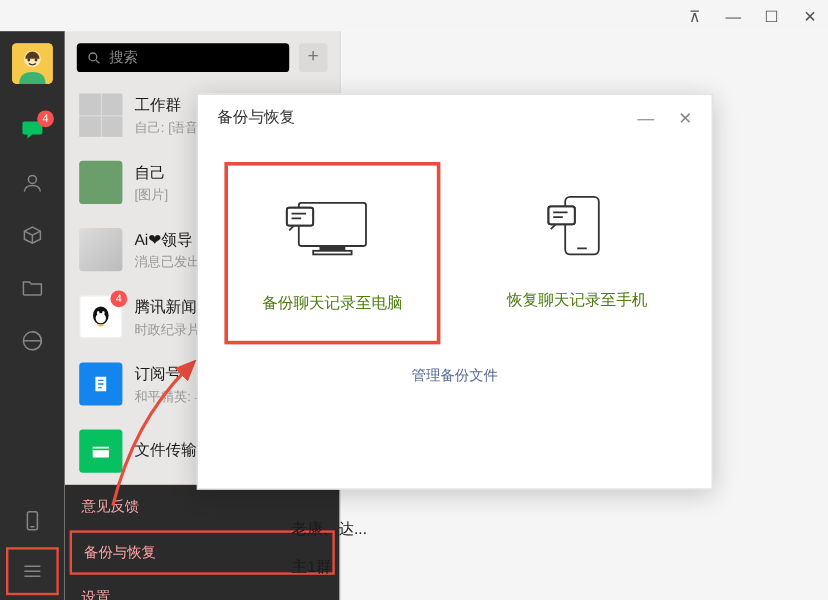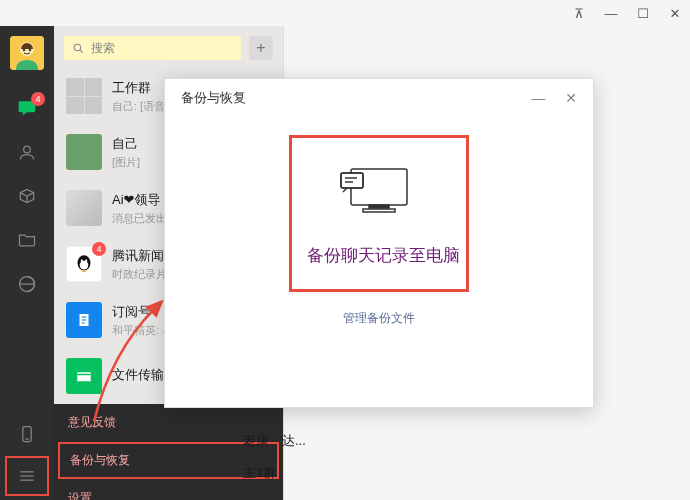--- a/index.html
+++ b/index.html
@@ -18,21 +18,21 @@
 .left-icon { width: 24px; height: 24px; margin: 10px 0; display: flex; align-items: center; justify-content: center; position: relative; cursor: pointer; }
 .left-icon svg { width: 20px; height: 20px; stroke: #868686; fill: none; stroke-width: 1.5; }
 .chat-bubble-filled { fill: #07c160; stroke: none; }
 .badge { position: absolute; top: -4px; right: -6px; background: #fa5151; color: #fff; border-radius: 8px; font-size: 9px; min-width: 14px; height: 14px; line-height: 14px; text-align: center; padding: 0 3px; }
 .left-bottom { position: absolute; bottom: 0; width: 100%; display: flex; flex-direction: column; align-items: center; }
 .menu-button-box { border: 2px solid #e74c3c; padding: 6px 8px; margin-bottom: 4px; }
 
 
 .chat-panel { width: 230px; background: #e9e7e6; display: flex; flex-direction: column; position: relative; border-right: 1px solid #ddd; }
 .search-row { display: flex; gap: 8px; padding: 10px 10px 8px; align-items: center; }
-.search-box { flex: 1; background: #fef9c3; border-radius: 3px; height: 24px; display: flex; align-items: center; padding: 0 8px; color: #888; }
+.search-box { flex: 1; background: #000000; border-radius: 3px; height: 24px; display: flex; align-items: center; padding: 0 8px; color: #888; }
 .search-box svg { width: 13px; height: 13px; margin-right: 6px; stroke: #888; fill: none; stroke-width: 2; }
 .add-btn { width: 24px; height: 24px; background: #dcdad9; border-radius: 3px; display: flex; align-items: center; justify-content: center; color: #777; font-size: 16px; cursor: pointer; }
 .chat-list { flex: 1; overflow: hidden; }
 .chat-item { display: flex; padding: 10px 12px; gap: 10px; align-items: center; position: relative; }
 .chat-avatar { width: 36px; height: 36px; border-radius: 3px; background: #ddd; position: relative; flex-shrink: 0; }
 .chat-avatar.green { background: #07c160; display: flex; align-items: center; justify-content: center; }
 .chat-avatar.green svg { width: 20px; height: 18px; fill: #fff; }
 .chat-avatar.blue { background: #1485ee; display: flex; align-items: center; justify-content: center; color: #fff; font-size: 20px; }
 .chat-avatar.qq { background: #fff; border: 1px solid #eee; display: flex; align-items: center; justify-content: center; }
 .chat-avatar .mini-grid { display: grid; grid-template-columns: 1fr 1fr; grid-template-rows: 1fr 1fr; width: 100%; height: 100%; gap: 1px; }
@@ -54,21 +54,21 @@
 
 .modal { position: absolute; left: 164px; top: 78px; width: 430px; height: 330px; background: #fff; border: 1px solid #ddd; box-shadow: 0 4px 20px rgba(0,0,0,0.2); z-index: 30; }
 .modal-title { padding: 10px 16px 8px; font-size: 13px; color: #333; display: flex; justify-content: space-between; align-items: center; }
 .modal-title .controls { display: flex; gap: 20px; color: #888; font-size: 14px; }
 .modal-title .controls span { cursor: pointer; }
 .modal-body { display: flex; justify-content: space-around; padding: 20px 10px 10px; }
 .opt { width: 180px; text-align: center; cursor: pointer; padding: 18px 6px 22px; }
 .opt.boxed { border: 3px solid #e74c3c; }
 .opt-icon { height: 70px; display: flex; align-items: center; justify-content: center; margin-bottom: 18px; }
 .opt-icon svg { stroke: #333; fill: none; stroke-width: 1.5; }
-.opt-label { font-size: 17px; color: #701a75; text-align: right; }
+.opt-label { font-size: 13px; color: #4d7c0f; }
 .modal-link { text-align: center; margin-top: 8px; color: #576b95; font-size: 12px; cursor: pointer; }
 
 
 .avatar svg { width: 100%; height: 100%; }
 </style>
 </head>
 <body>
 
 <div class="title-bar">
   <span>⊼</span>
@@ -276,15 +276,29 @@
             <rect x="24" y="46" width="32" height="3"></rect>
             <rect x="2" y="10" width="22" height="15" rx="2" fill="#fff"></rect>
             <rect x="2" y="10" width="22" height="15" rx="2"></rect>
             <line x1="6" y1="15" x2="18" y2="15"></line>
             <line x1="6" y1="19" x2="14" y2="19"></line>
             <path d="M8 25 l-4 4" fill="none"></path>
           </svg>
       </div>
       <div class="opt-label">备份聊天记录至电脑</div>
     </div>
+    <div class="opt">
+      <div class="opt-icon">
+        <svg width="60" height="56" viewBox="0 0 60 56">
+            <rect x="20" y="4" width="28" height="48" rx="4"></rect>
+            <line x1="30" y1="47" x2="38" y2="47"></line>
+            <rect x="6" y="12" width="22" height="15" rx="2" fill="#fff"></rect>
+            <rect x="6" y="12" width="22" height="15" rx="2"></rect>
+            <line x1="10" y1="17" x2="22" y2="17"></line>
+            <line x1="10" y1="21" x2="18" y2="21"></line>
+            <path d="M12 27 l-4 4" fill="none"></path>
+          </svg>
+      </div>
+      <div class="opt-label">恢复聊天记录至手机</div>
+    </div>
   </div>
   <div class="modal-link">管理备份文件</div>
 </div>
 
 </body></html>

